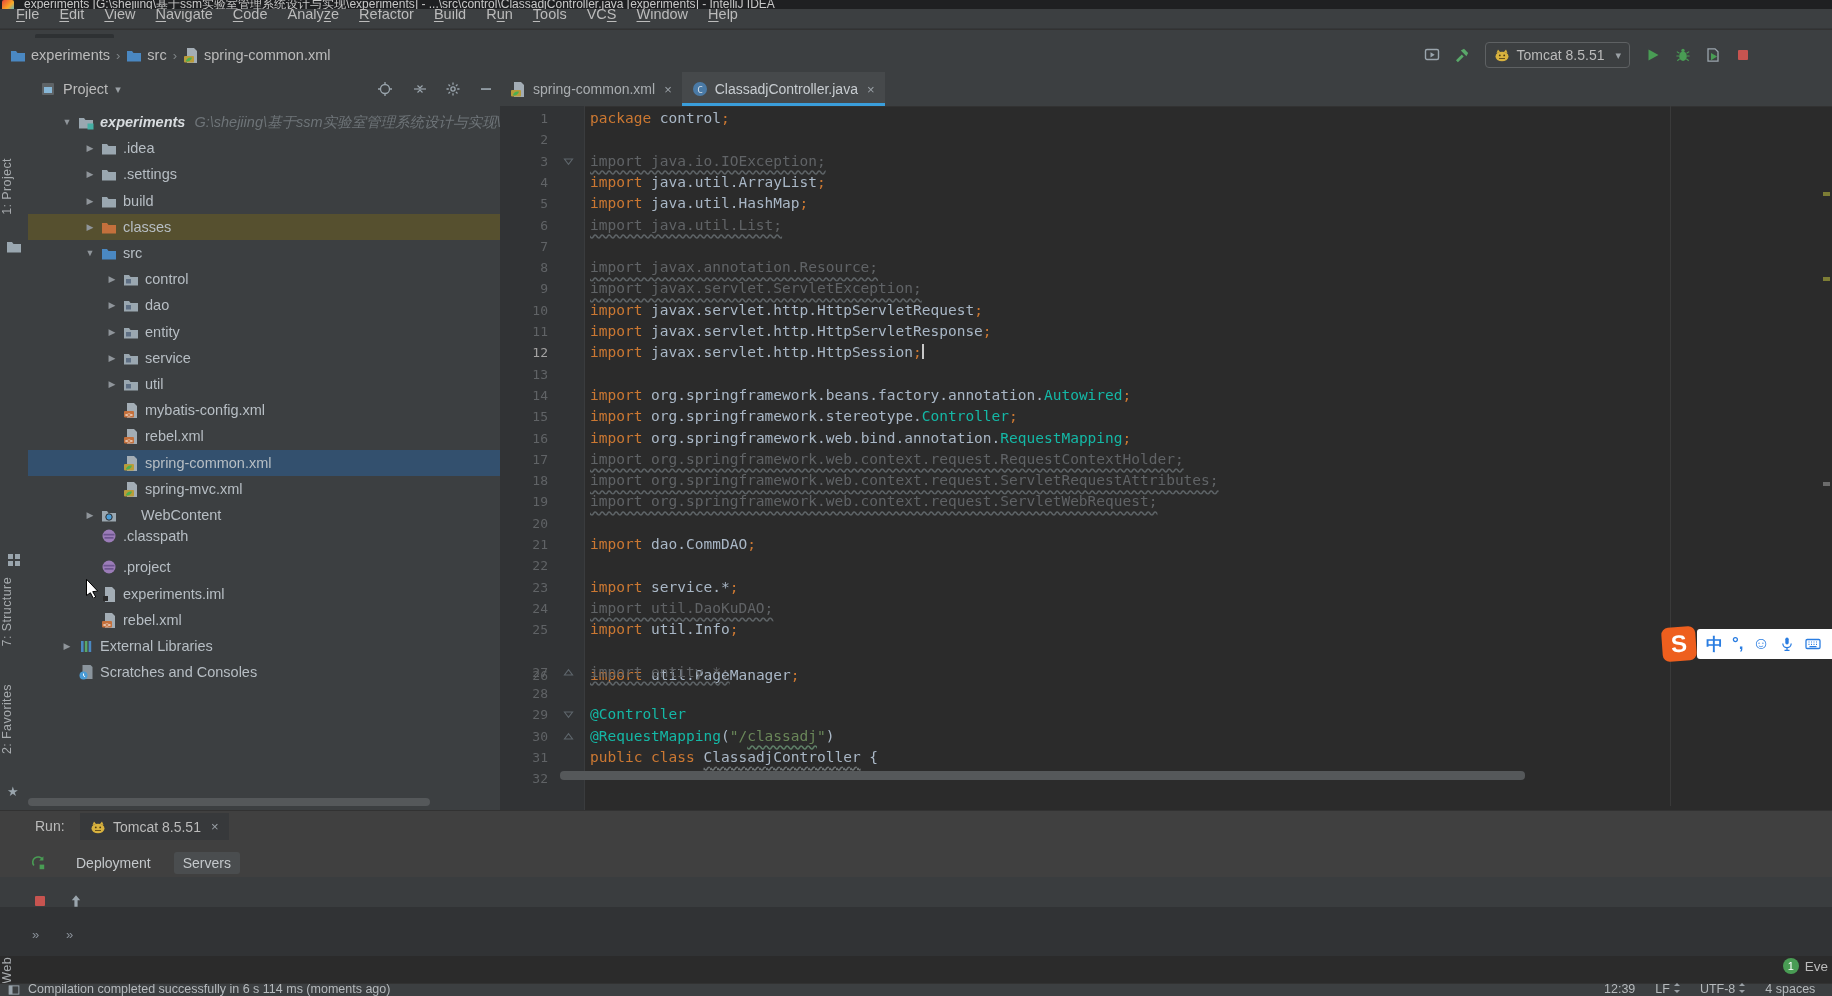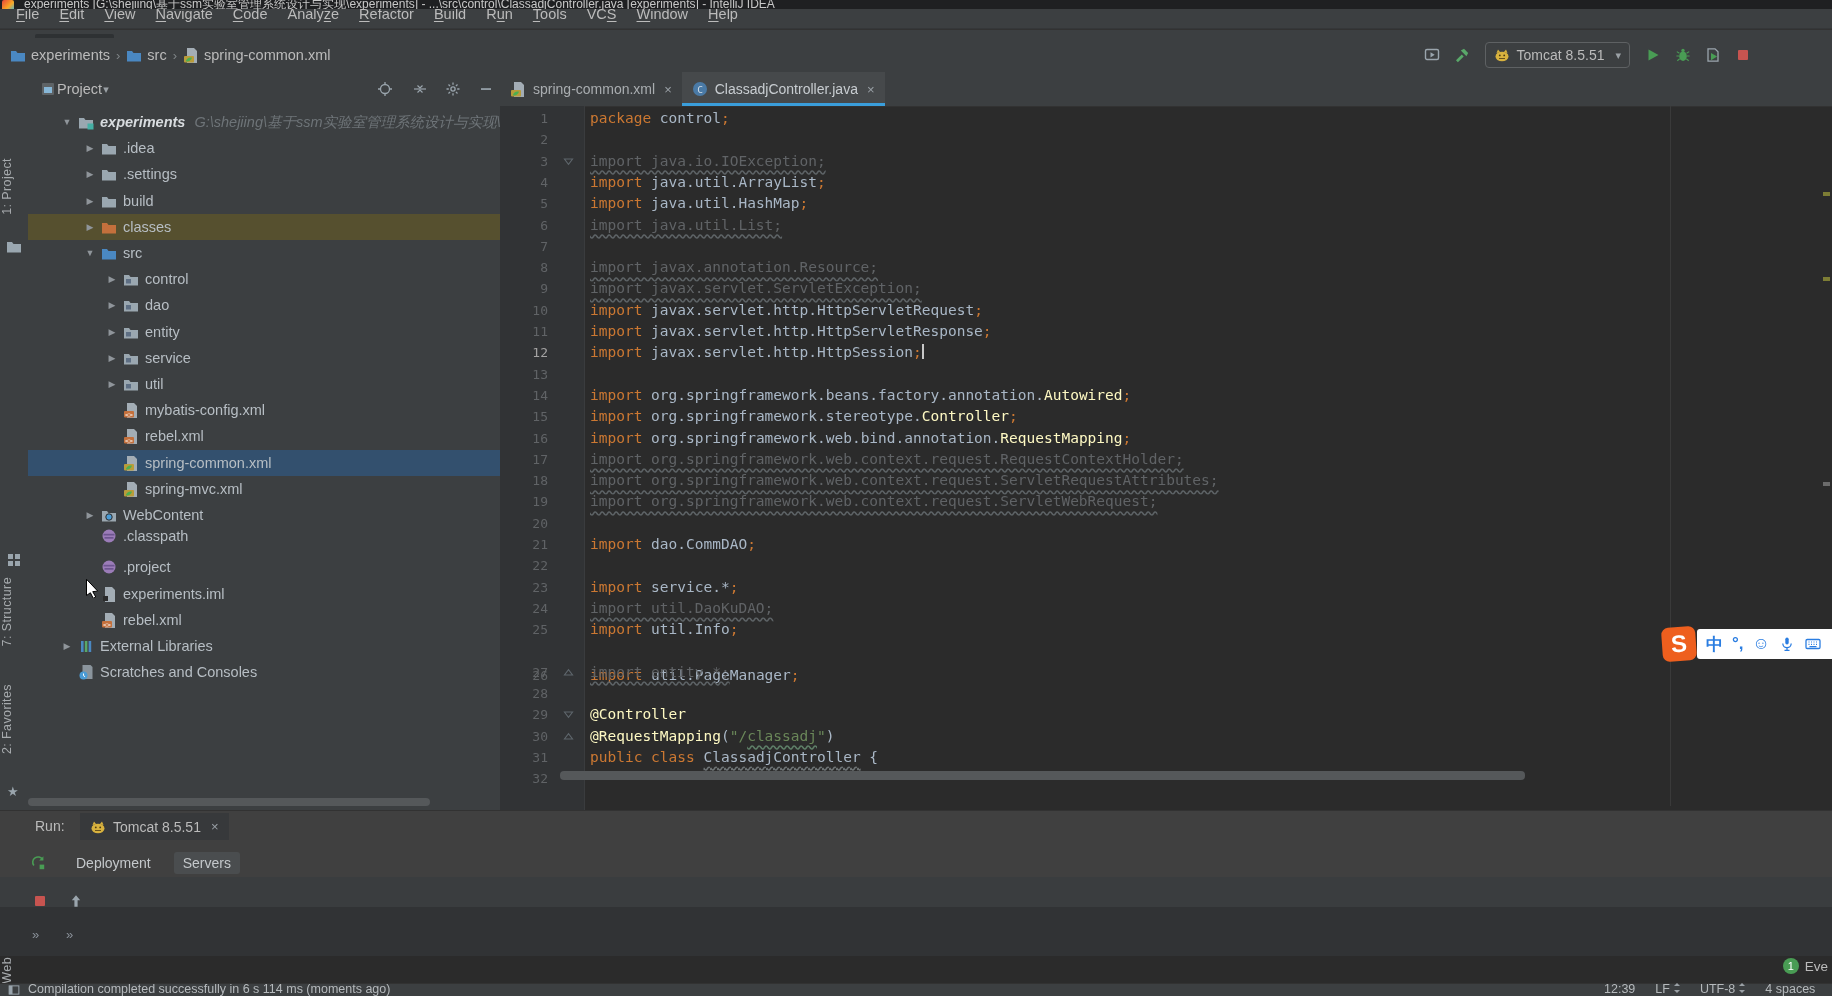--- a/index.html
+++ b/index.html
@@ -35,21 +35,21 @@
   
   #stripe{left:0;top:72px;width:28px;height:738px;background:#3c3f41;border-right:1px solid #323232;}
   .vlabel{position:absolute;left:0;width:28px;display:flex;justify-content:center;
       writing-mode:vertical-rl;transform:rotate(180deg);font-size:12.5px;color:#a7abae;letter-spacing:.4px;}
   .stripe-ico{position:absolute;left:6px;width:16px;height:16px;}
   .stripe-star{position:absolute;left:7px;font-size:13px;color:#9aa5ad;}
 
   
   #project{left:28px;top:72px;width:472px;height:738px;background:#3c3f41;overflow:hidden;}
   #project-header{position:absolute;left:0;top:0;width:472px;height:34px;}
-  #project-title{position:absolute;left:12px;top:0;height:34px;display:flex;align-items:center;gap:1px;font-size:14.5px;color:#bbbbbb;}
+  #project-title{position:absolute;left:12px;top:0;height:34px;display:flex;align-items:center;gap:7px;font-size:14.5px;color:#bbbbbb;}
   #project-title .caret{color:#9aa0a5;font-size:11px;}
   #project-header .hico{position:absolute;top:9px;width:16px;height:16px;}
   #tree{position:absolute;left:0;top:0;width:472px;height:720px;}
   .tree-row{position:absolute;left:0;width:472px;height:26px;display:flex;align-items:center;
       font-size:14.5px;color:#b7bec4;white-space:nowrap;overflow:hidden;}
   .tree-row.sel{background:#33506e;}
   .tree-row.warm{background:#56502f;}
   .tr-arrow{position:absolute;font-size:9px;color:#8f959a;width:12px;text-align:center;}
   .tr-icon{position:absolute;width:16px;height:16px;}
   .tr-label{position:absolute;}
@@ -67,21 +67,21 @@
   #gutterbg{position:absolute;left:0;top:34px;width:84px;height:704px;background:#313335;border-right:1px solid #3a3c3e;}
   #code{position:absolute;left:0;top:34px;width:1332px;height:704px;font-family:"DejaVu Sans Mono",monospace;font-size:14.5px;}
   .code-line{position:absolute;left:0;width:1332px;height:21.3px;line-height:21.3px;}
   .lnum{position:absolute;left:0;width:48px;text-align:right;color:#606366;font-size:13px;}
   .lnum.cur{color:#a4a3a3;}
   .fold{position:absolute;left:62px;top:4px;width:13px;height:13px;opacity:.8;}
   .ctext{position:absolute;left:90px;white-space:pre;}
   .c-kw{color:#cc7832;}
   .c-pl{color:#a9b7c6;}
   .c-sem{color:#cc7832;}
-  .c-ann{color:#fef9c3;}
+  .c-ann{color:#14b8a6;}
   .c-str{color:#6a8759;}
   .c-un{color:#606366;text-decoration:underline;text-decoration-style:wavy;text-decoration-color:#5d6366;text-underline-offset:4px;}
   .c-plw{color:#a9b7c6;text-decoration:underline;text-decoration-style:wavy;text-decoration-color:#6f7577;text-underline-offset:4px;}
   .c-strw{color:#6a8759;text-decoration:underline;text-decoration-style:wavy;text-decoration-color:#5e7f68;text-underline-offset:4px;}
   .caret-bar{display:inline-block;width:2px;height:15px;background:#c8c8c8;vertical-align:-2px;}
   #margin-guide{position:absolute;left:1170px;top:34px;width:1px;height:700px;background:#3a3a3a;}
   #editor-hscroll{position:absolute;left:60px;top:699px;width:965px;height:9px;background:#55585a;border-radius:4px;}
   .stripe-mark{position:absolute;right:2px;width:7px;height:4px;}
 
   
@@ -410,21 +410,21 @@
               <path d="M2.8 14.2c.8-3 3.8-4.4 6.2-3.4-.8 3-4.2 4.4-6.2 3.4z" fill="#4caf50"></path>
             </svg></span></span>
         <span class="tr-label" style="left: 117px;">spring-mvc.xml</span>
       </div>
       <div class="tree-row" style="top: 430px;">
         <span class="tr-arrow" style="left: 56px;">▶</span>
         <span class="tr-icon" style="left: 73px;"><span><svg width="16" height="16" viewBox="0 0 16 16">
               <path d="M1 4h5l1.5 2H15v8.5H1z" fill="#9aa7b0"></path>
               <circle cx="8" cy="10" r="3.2" fill="#4a9bd5" stroke="#2b2b2b" stroke-width="1"></circle>
             </svg></span></span>
-        <span class="tr-label" style="left: 95px;">WebContent</span>
+        <span class="tr-label" style="left: 113px;">WebContent</span>
       </div>
       <div class="tree-row" style="top: 451px;">
         <span class="tr-icon" style="left: 73px;"><span><svg width="16" height="16" viewBox="0 0 16 16">
               <circle cx="8" cy="8" r="6.5" fill="#9b7cb8"></circle>
               <rect x="2.5" y="5.8" width="11" height="1.7" fill="#6e5590"></rect>
               <rect x="3.5" y="9" width="9" height="1.7" fill="#6e5590"></rect>
             </svg></span></span>
         <span class="tr-label" style="left: 95px;">.classpath</span>
       </div>
       <div class="tree-row" style="top: 482.4px;">

